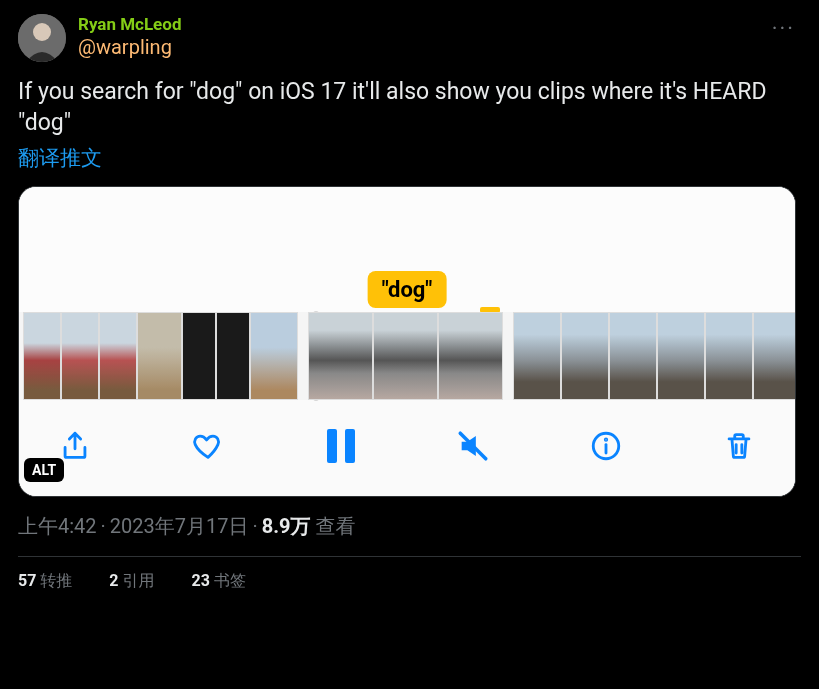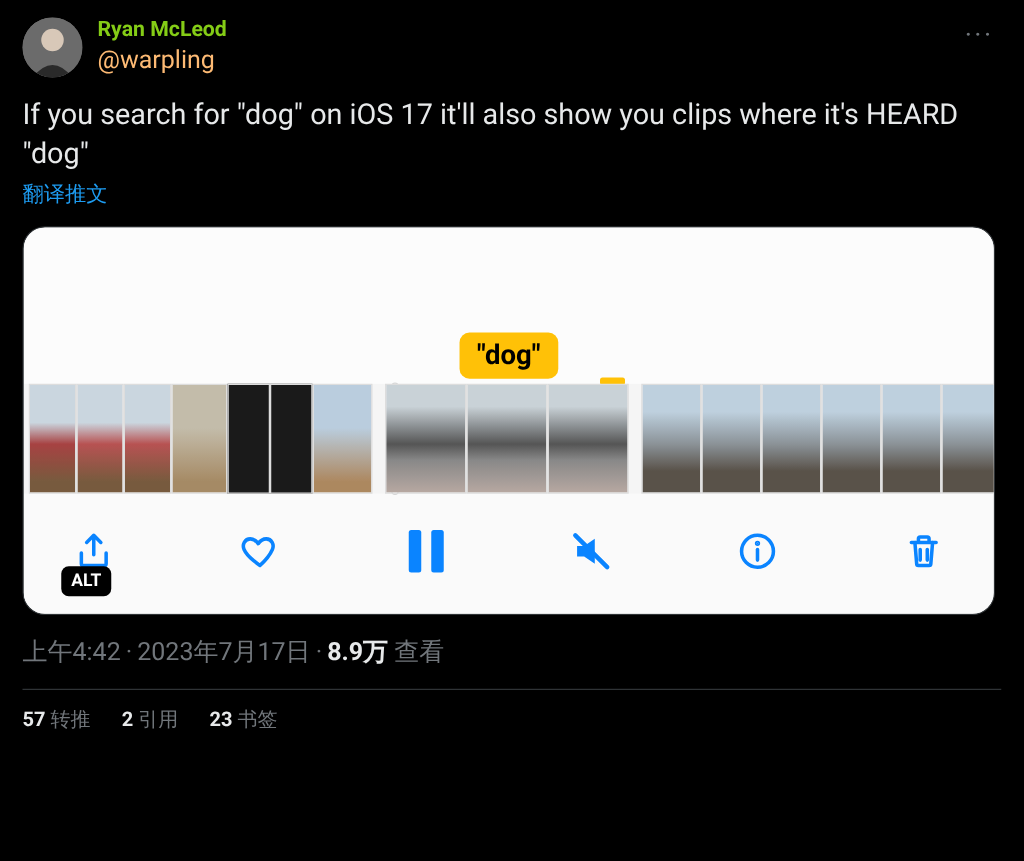--- a/index.html
+++ b/index.html
@@ -16,21 +16,21 @@
   .avatar {
     width: 48px; height: 48px; border-radius: 50%; overflow: hidden; flex-shrink: 0;
     background: linear-gradient(135deg,#8a8a8a,#3a3a3a);
   }
   .avatar svg { width: 100%; height: 100%; display: block; }
   .name-block { margin-left: 12px; flex: 1; line-height: 1.25; }
   .display-name { font-size: 17px; font-weight: 700; color: #84cc16; }
   .handle { font-size: 20px; color: #fdba74; }
   .more { color: #71767b; font-size: 22px; letter-spacing: 2px; padding: 2px 6px; }
   .tweet-text { margin-top: 14px; font-size: 23px; line-height: 1.35; color: #e7e9ea; }
-  .translate-link { color: #1d9bf0; font-size: 17px; margin-top: 6px; display: inline-block; }
+  .translate-link { color: #1d9bf0; font-size: 21px; margin-top: 6px; display: inline-block; }
   .media-card {
     margin-top: 14px; width: 778px; background: #fafafa; border-radius: 18px;
     overflow: hidden; position: relative; border: 1px solid #2f3336;
   }
   .media-top { height: 125px; background: #fcfcfc; position: relative; }
   .dog-badge {
     position: absolute; left: 50%; transform: translateX(-50%); bottom: 4px;
     background: #ffc107; color: #000; font-weight: 700; font-size: 22px;
     padding: 6px 14px; border-radius: 8px;
   }
@@ -54,28 +54,28 @@
   }
   .toolbar {
     display: flex; align-items: center; justify-content: space-between;
     padding: 24px 34px 28px; background: #fafafa;
   }
   .toolbar .icon { color: #0a84ff; width: 44px; height: 44px; display: flex; align-items: center; justify-content: center; }
   .toolbar svg { width: 34px; height: 34px; stroke: currentColor; fill: none; stroke-width: 2; }
   .pause-icon { display: flex; gap: 8px; }
   .pause-bar { width: 10px; height: 34px; background: #0a84ff; border-radius: 2px; }
   .alt-badge {
-    position: absolute; left: 30px; bottom: 14px; background: #000; color: #fff;
+    position: absolute; left: 5px; bottom: 14px; background: #000; color: #fff;
     font-size: 14px; font-weight: 700; padding: 4px 8px; border-radius: 6px;
   }
   .meta { margin-top: 16px; color: #71767b; font-size: 20px; }
   .meta .dot { margin: 0 4px; }
   .meta .views-num { color: #e7e9ea; font-weight: 700; }
   .divider { border-top: 1px solid #2f3336; margin-top: 16px; }
-  .stats { display: flex; gap: 25px; margin-top: 14px; color: #71767b; font-size: 16px; text-align: right; }
+  .stats { display: flex; gap: 37px; margin-top: 14px; color: #71767b; font-size: 16px; text-align: right; }
   .stats .num { color: #e7e9ea; font-weight: 700; margin-right: 4px; }
 </style>
 </head>
 <body>
 
 <div class="tweet">
 
   <div class="header">
     <div class="avatar">
       <svg viewBox="0 0 48 48">

